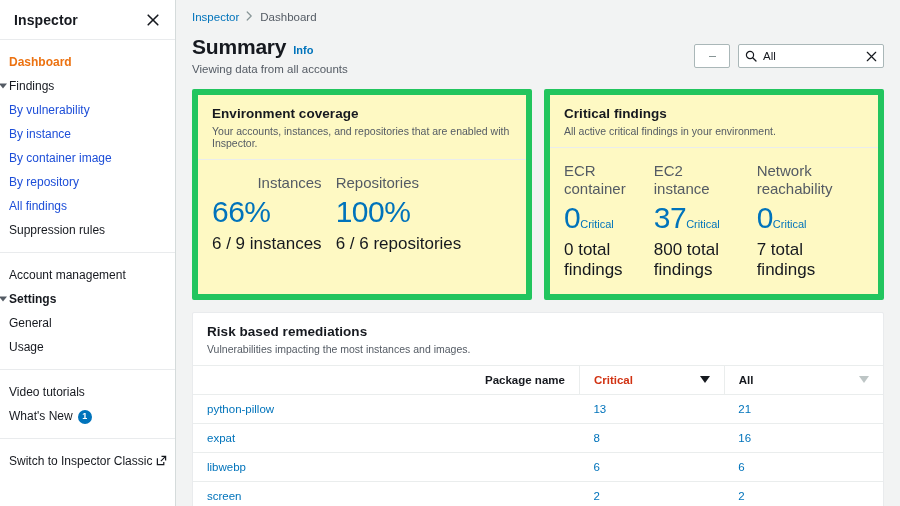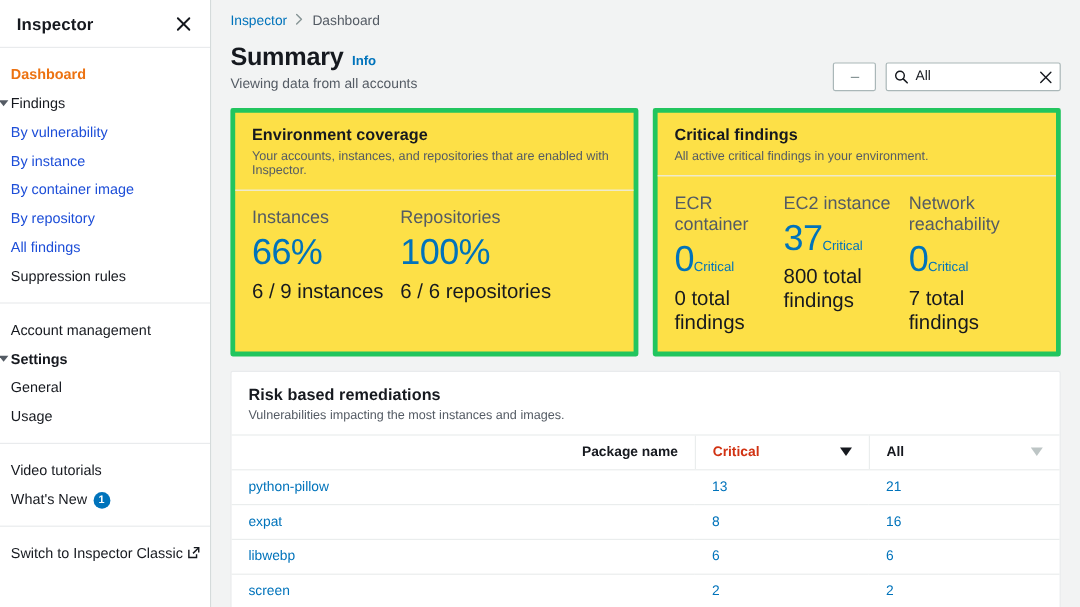--- a/index.html
+++ b/index.html
@@ -166,21 +166,21 @@
     font-size: 11px;
   }
 
   .crumb-current {
     color: #545b64;
   }
 
   .page-head {
     display: flex;
     justify-content: space-between;
-    align-items: flex-end;
+    align-items: center;
     padding-top: 12px;
   }
 
   .title-row {
     display: flex;
     align-items: baseline;
     gap: 7px;
   }
 
   .page-title {
@@ -252,22 +252,22 @@
   .clear-icon { cursor: pointer; color: #16191f; display:flex; }
 
   
   .cards-row {
     display: flex;
     gap: 12px;
     margin-top: 14px;
   }
 
   .card {
-    background: #fde047;
-    border: 4px solid #22c55e;
+    background: #fef9c3;
+    border: 6px solid #22c55e;
     border-radius: 2px;
     flex: 1;
   }
 
   .card-header {
     padding: 11px 14px 10px 14px;
     border-bottom: 1px solid #eaeded;
   }
 
   .card-title {
@@ -282,21 +282,21 @@
     color: #545b64;
     margin-top: 4px;
   }
 
   .card-body {
     padding: 14px 14px 14px 14px;
     display: flex;
   }
 
   .metric { padding-right: 14px; }
-  .metric.m-inst { min-width: 76px; }
+  .metric.m-inst { min-width: 76px; text-align: right; }
   .metric.m-ecr  { min-width: 72px; }
   .metric.m-ec2  { min-width: 70px; }
 
   .metric-label {
     font-size: 15px;
     color: #545b64;
     line-height: 1.2;
   }
 
   .metric-value {

